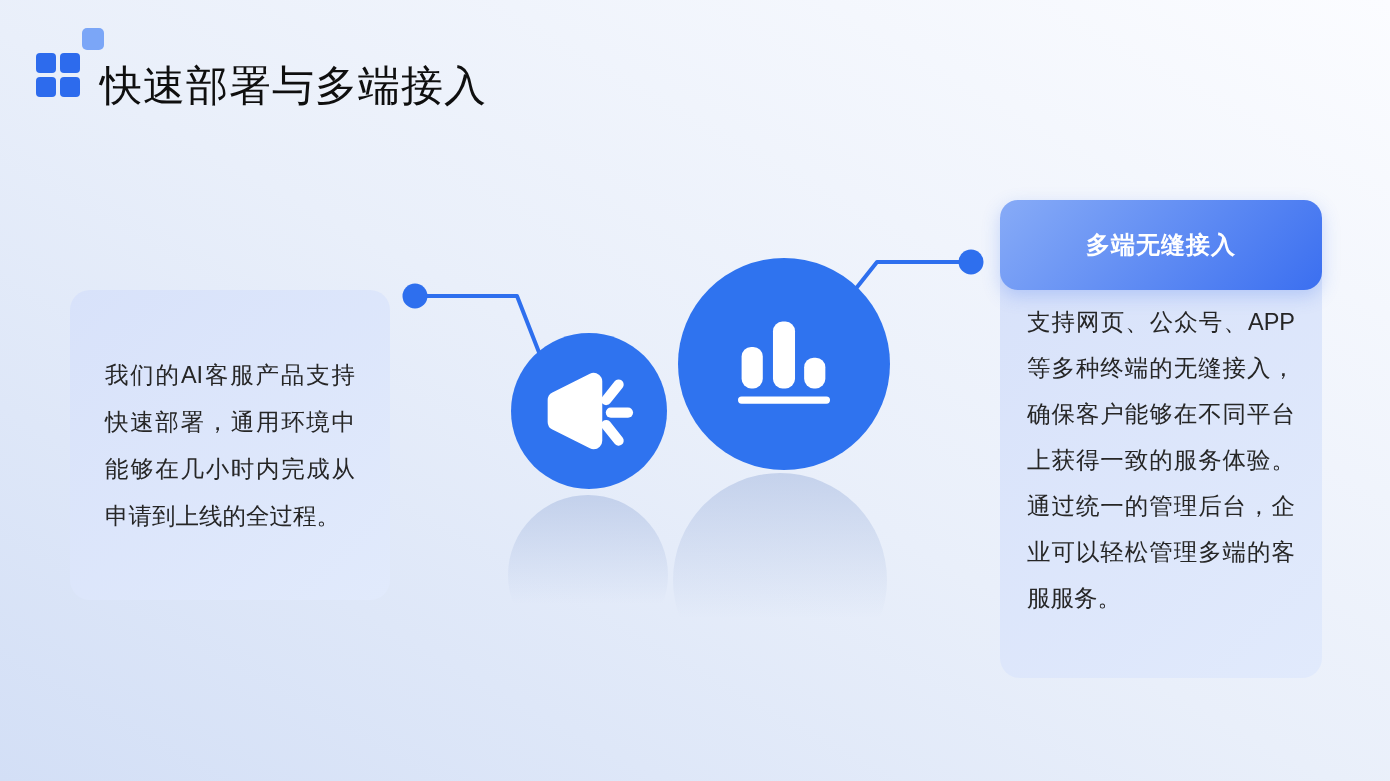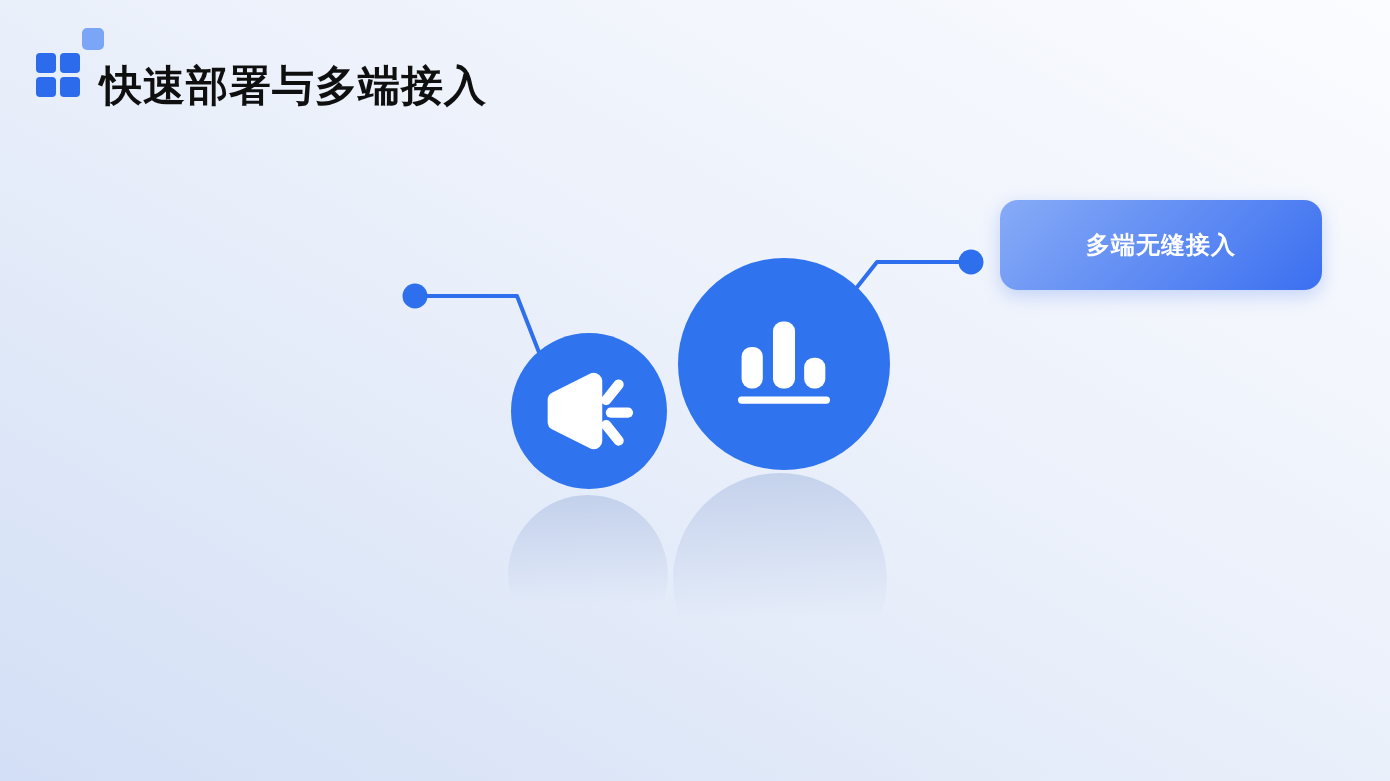--- a/index.html
+++ b/index.html
@@ -15,21 +15,21 @@
   
   .logo{position:absolute;left:35px;top:27px;width:72px;height:72px;}
   .logo .sq{position:absolute;border-radius:4px;background:#2d6bed;width:20px;height:20px;}
   .logo .sq.light{background:#7ba6f7;width:22px;height:22px;border-radius:5px;left:47px;top:1px;}
   .logo .sq.a{left:1px;top:26px;}
   .logo .sq.b{left:25px;top:26px;}
   .logo .sq.c{left:1px;top:50px;}
   .logo .sq.d{left:25px;top:50px;}
   .page-title{
     position:absolute;left:100px;top:58px;width:700px;
-    font-size:42px;font-weight:700;color:#0f0f0f;letter-spacing:1px;
+    font-size:42px;font-weight:400;color:#0f0f0f;letter-spacing:1px;
   }
   
   .card-body{
     position:absolute;border-radius:20px;
     background:linear-gradient(135deg,#d8e2fa 0%,#e1eafc 100%);
     color:#262626;font-size:23.5px;line-height:46px;text-align:justify;
     box-sizing:border-box;
   }
   .card-header{
     position:absolute;border-radius:18px;
@@ -78,21 +78,27 @@
   <div class="reflection refl-small"></div>
   <div class="reflection refl-big"></div>
 
   <svg class="connectors" width="1390" height="781" viewBox="0 0 1390 781">
     <path d="M415,296 L517,296 L542,360" fill="none" stroke="#2e6fee" stroke-width="4" stroke-linejoin="round"></path>
     <circle cx="415" cy="296" r="12.5" fill="#2e6fee"></circle>
     <path d="M854,291 L877,262 L972,262" fill="none" stroke="#2e6fee" stroke-width="4" stroke-linejoin="round"></path>
     <circle cx="971" cy="262" r="12.5" fill="#2e6fee"></circle>
   </svg>
 
+  <div class="card-body left-body">
+    <span>我们的AI客服产品支持快速部署，通用环境中能够在几小时内完成从申请到上线的全过程。</span>
+  </div>
 
+  <div class="card-body right-body">
+    <span>支持网页、公众号、APP等多种终端的无缝接入，确保客户能够在不同平台上获得一致的服务体验。通过统一的管理后台，企业可以轻松管理多端的客服服务。</span>
+  </div>
   <div class="card-header right-header">
     <span>多端无缝接入</span>
   </div>
 
   <div class="small-circle">
     <svg width="156" height="156" viewBox="0 0 100 100">
       <polygon points="29,43 53,31 53,69 29,57" fill="#ffffff" stroke="#ffffff" stroke-width="11" stroke-linejoin="round"></polygon>
       <line x1="61" y1="43" x2="69" y2="33" stroke="#ffffff" stroke-width="6.5" stroke-linecap="round"></line>
       <line x1="64" y1="51" x2="75" y2="51" stroke="#ffffff" stroke-width="6.5" stroke-linecap="round"></line>
       <line x1="61" y1="59" x2="69" y2="69" stroke="#ffffff" stroke-width="6.5" stroke-linecap="round"></line>

